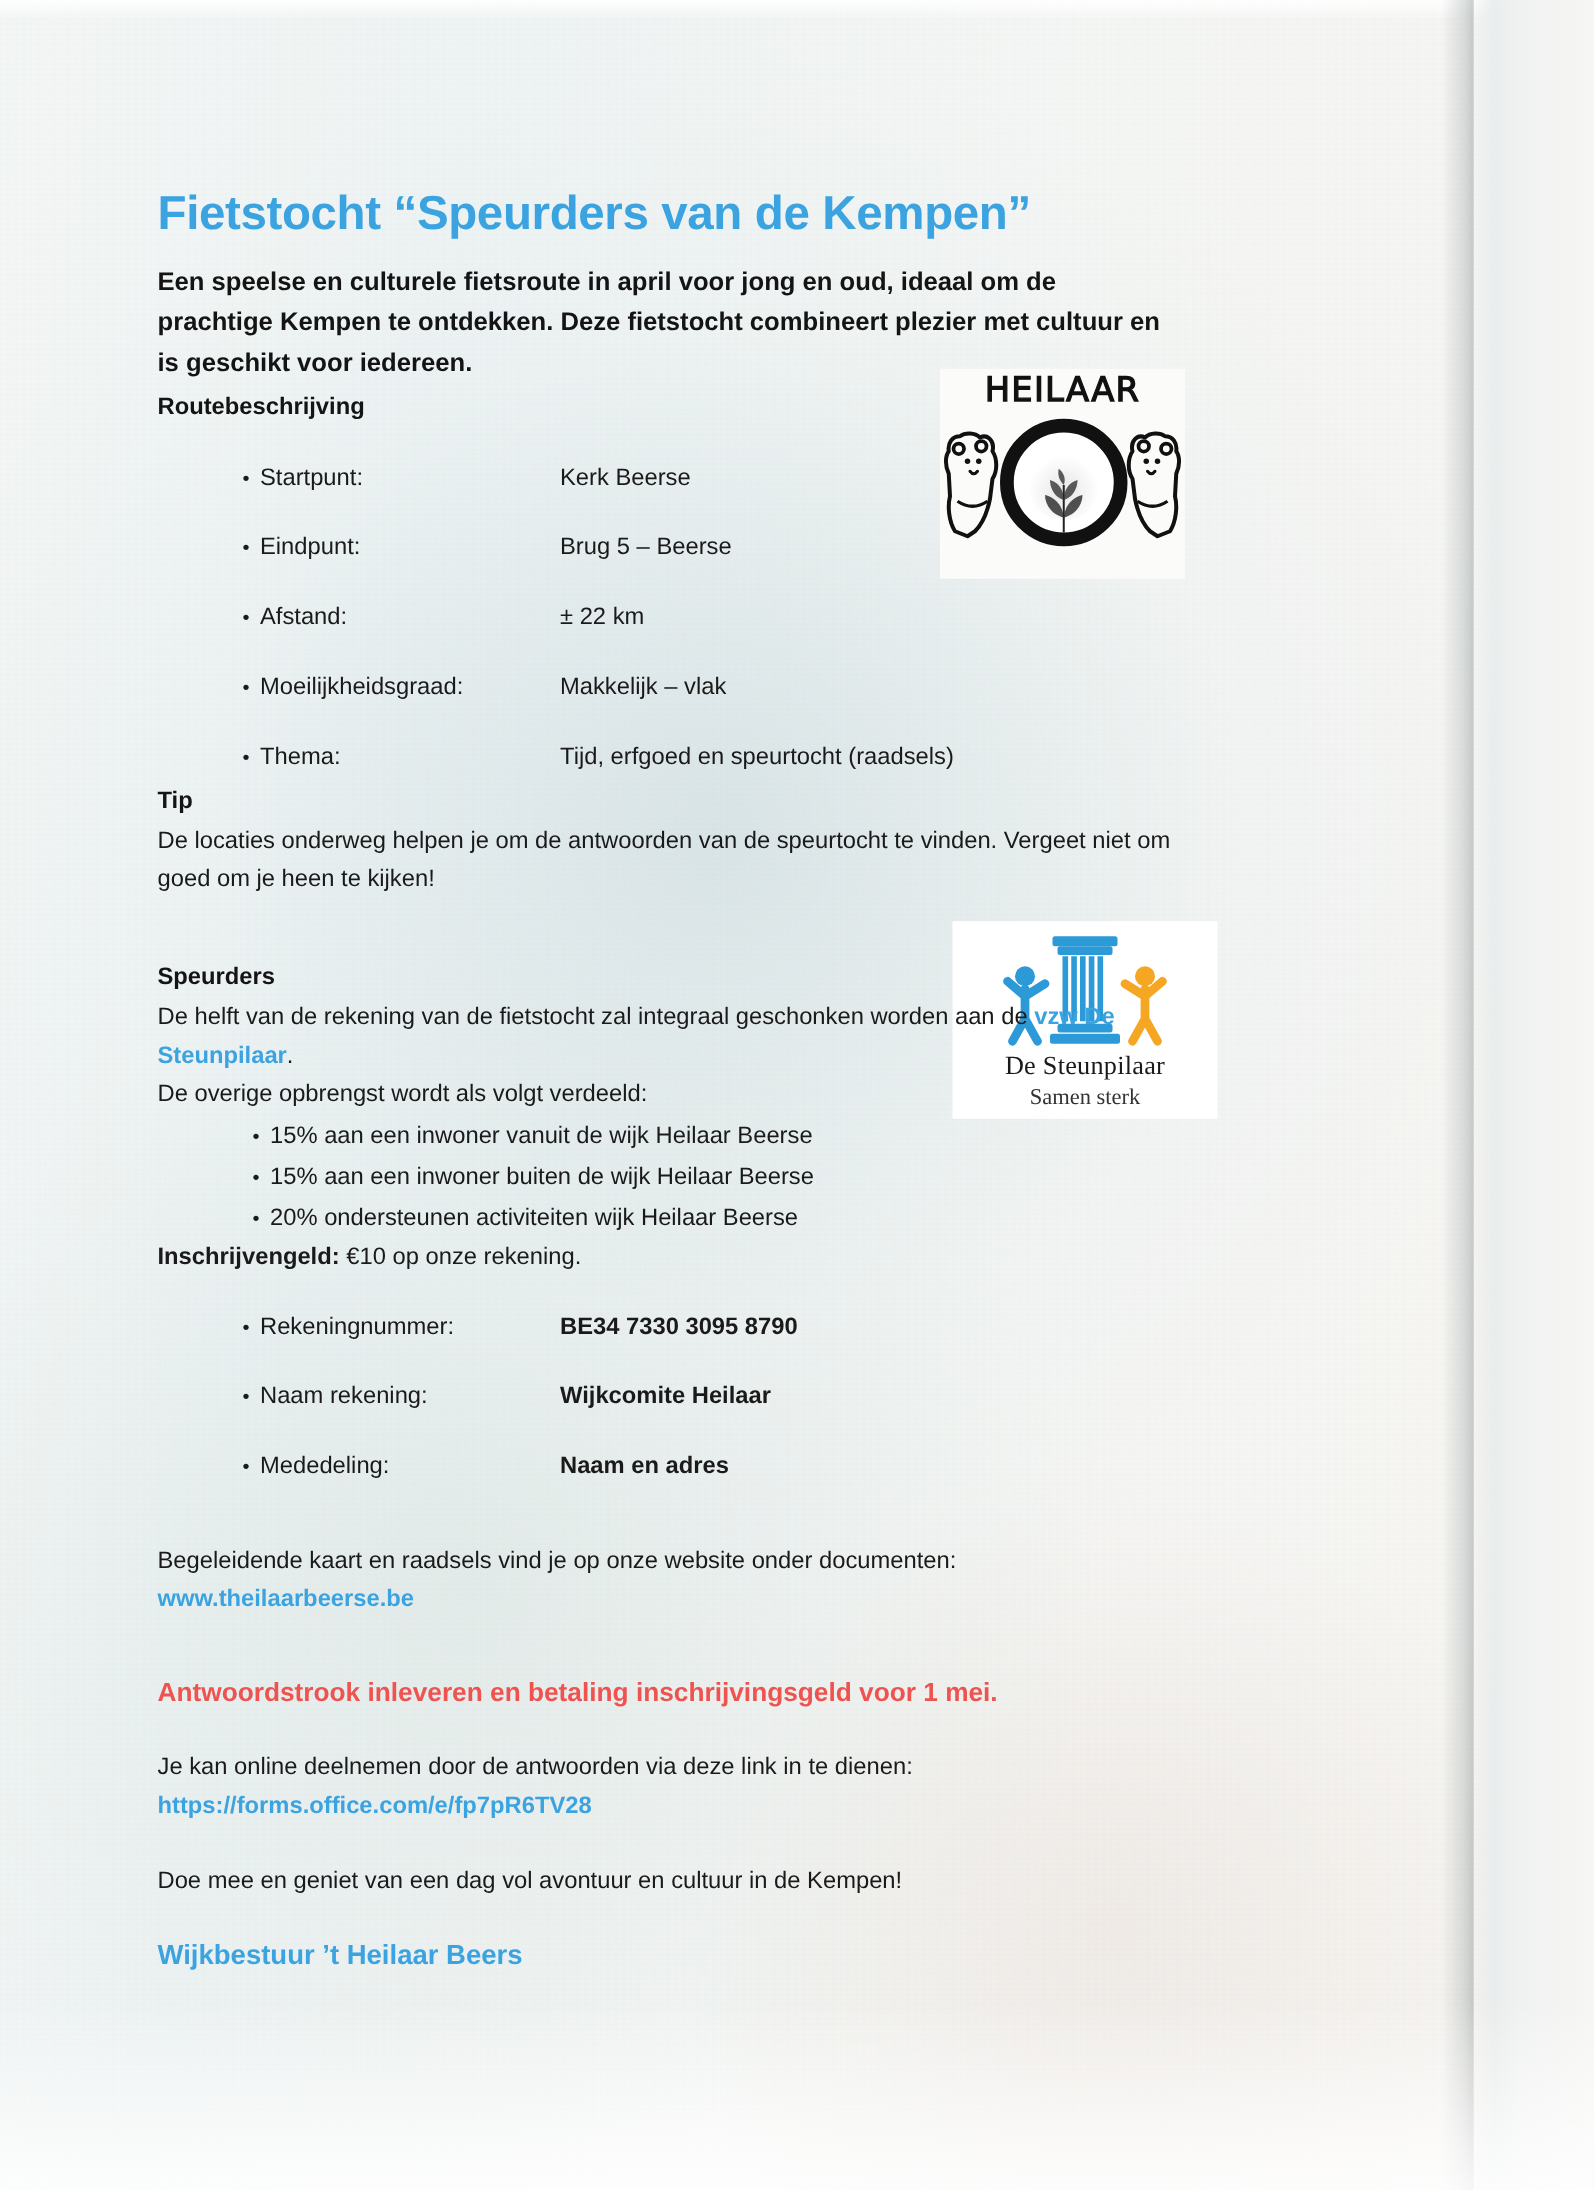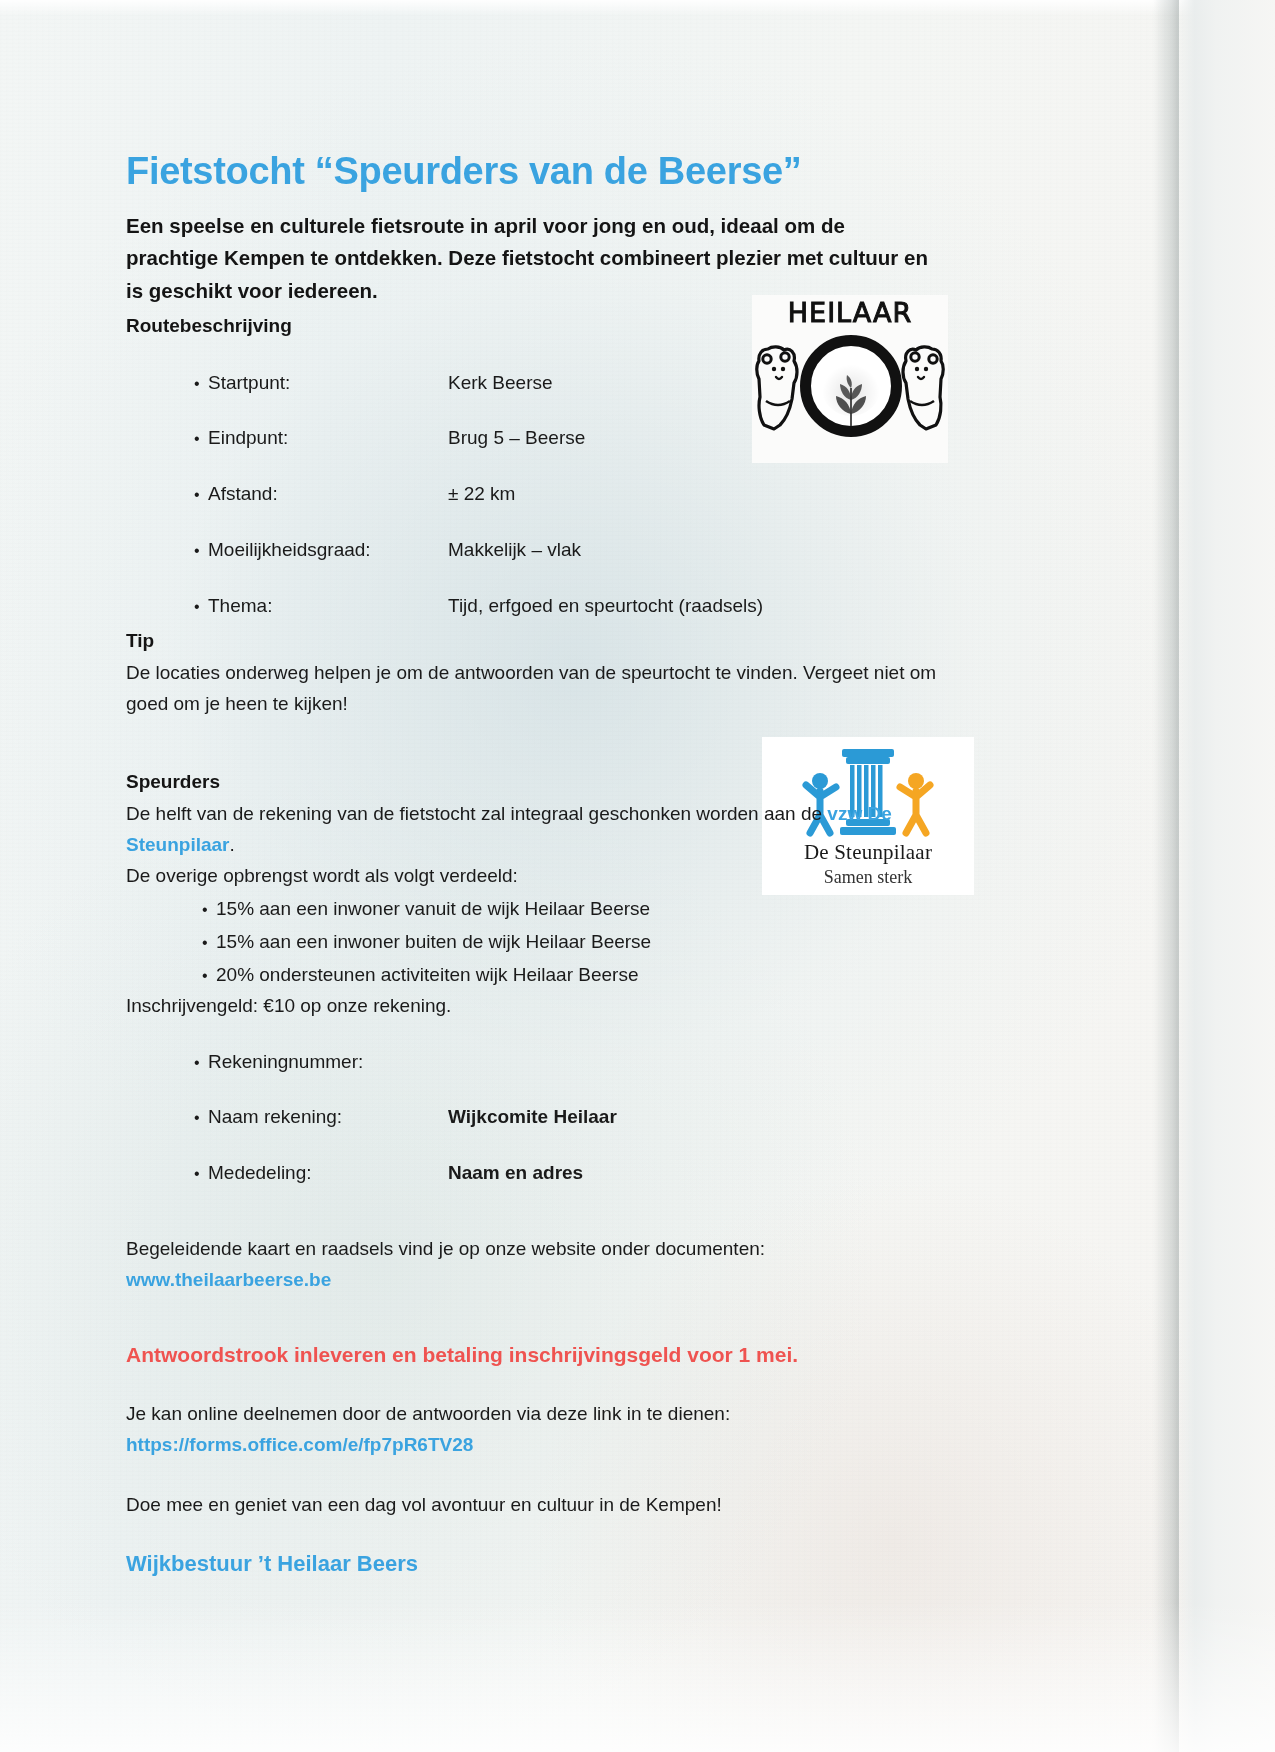--- a/index.html
+++ b/index.html
@@ -137,21 +137,21 @@
   .bullets.tight li { line-height: 1.73; }
   .gap-md { height: 30px; }
   .gap-lg { height: 44px; }
 
   .fee-line {
     font-size: 19px;
     color: #1a1a1a;
     margin: 0;
     line-height: 1.5;
   }
-  .fee-line b { font-weight: normal; }
+  .fee-line b { font-weight: bold; }
 
   .deadline {
     color: #ef5350;
     font-size: 21px;
     font-weight: bold;
     line-height: 1.4;
     margin: 0;
   }
 
   .signoff {
@@ -319,21 +319,21 @@
         <circle cx="136" cy="40" r="8" fill="#f5a623"></circle>
         <path d="M136 50 L136 74 M136 56 L150 44 M136 56 L120 46 M136 74 L126 92 M136 74 L146 92" stroke="#f5a623" stroke-width="7" stroke-linecap="round" fill="none"></path>
       </svg>
     </div>
     <div class="sp-name">De Steunpilaar</div>
     <div class="sp-tag">Samen sterk</div>
   </div>
 
   <div class="content">
 
-    <h1 class="doc-title">Fietstocht “Speurders van de Beerse”</h1>
+    <h1 class="doc-title">Fietstocht “Speurders van de Kempen”</h1>
 
     <p class="intro">Een speelse en culturele fietsroute in april voor jong en oud, ideaal om de prachtige Kempen te ontdekken. Deze fietstocht combineert plezier met cultuur en is geschikt voor iedereen.</p>
 
     <div class="sec-head">Routebeschrijving</div>
     <ul class="bullets">
       <li>
         <span class="dot">•</span>
         <span class="b-label">Startpunt:</span>
         <span class="b-value">Kerk Beerse</span>
       </li>
@@ -382,20 +382,21 @@
         <span class="b-plain">20% ondersteunen activiteiten wijk Heilaar Beerse</span>
       </li>
     </ul>
 
     <p class="fee-line"><b>Inschrijvengeld:</b> <span>€10 op onze rekening.</span></p>
 
     <ul class="bullets">
       <li>
         <span class="dot">•</span>
         <span class="b-label">Rekeningnummer:</span>
+        <span class="b-value bold">BE34 7330 3095 8790</span>
       </li>
       <li>
         <span class="dot">•</span>
         <span class="b-label">Naam rekening:</span>
         <span class="b-value bold">Wijkcomite Heilaar</span>
       </li>
       <li>
         <span class="dot">•</span>
         <span class="b-label">Mededeling:</span>
         <span class="b-value bold">Naam en adres</span>

